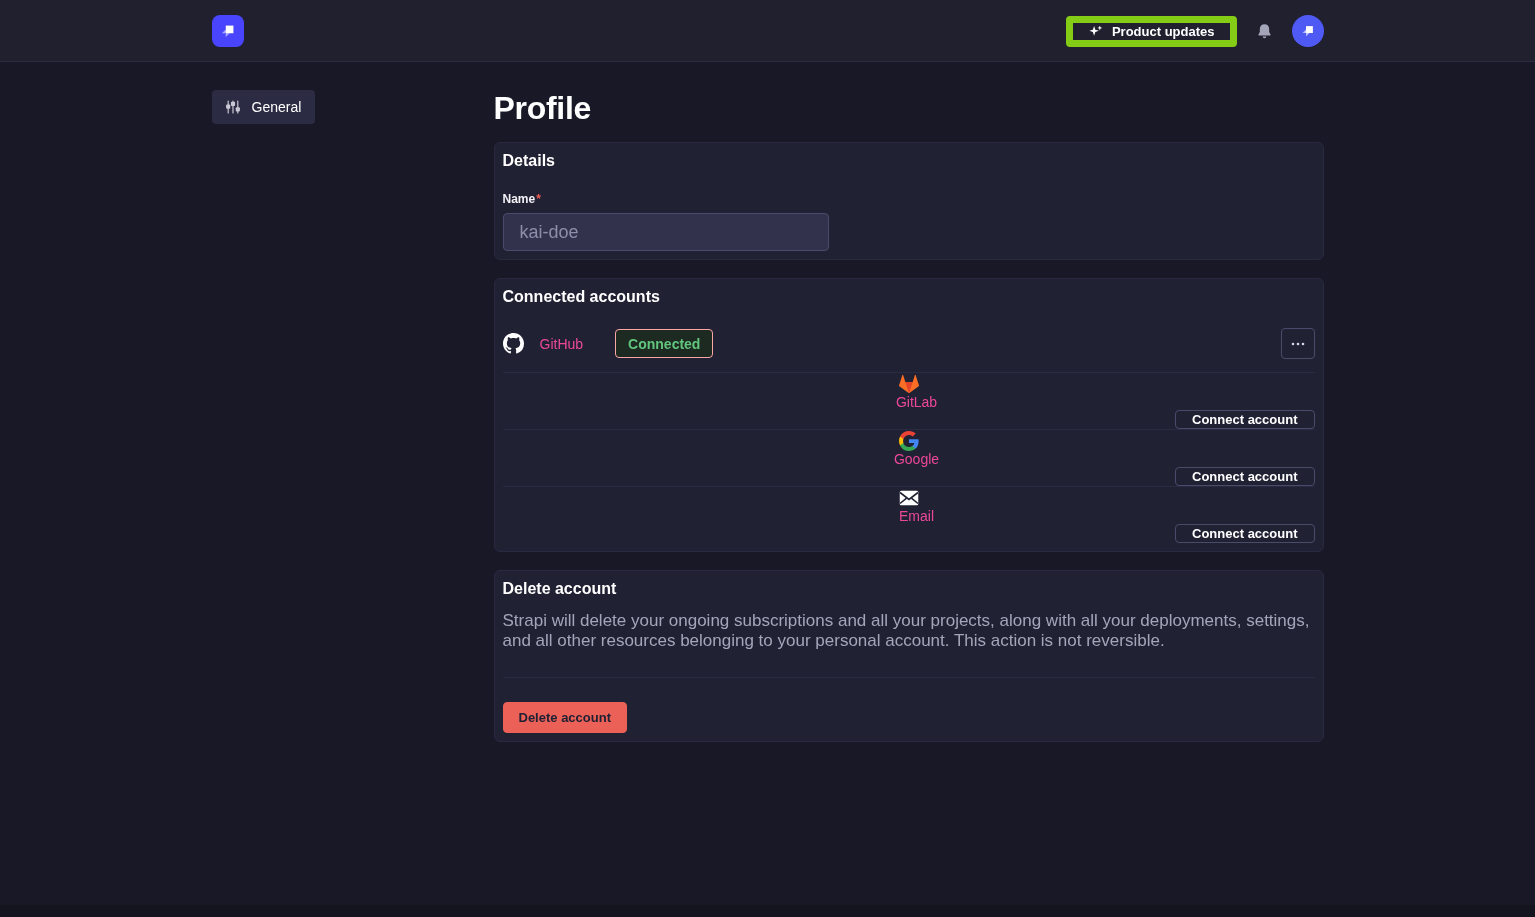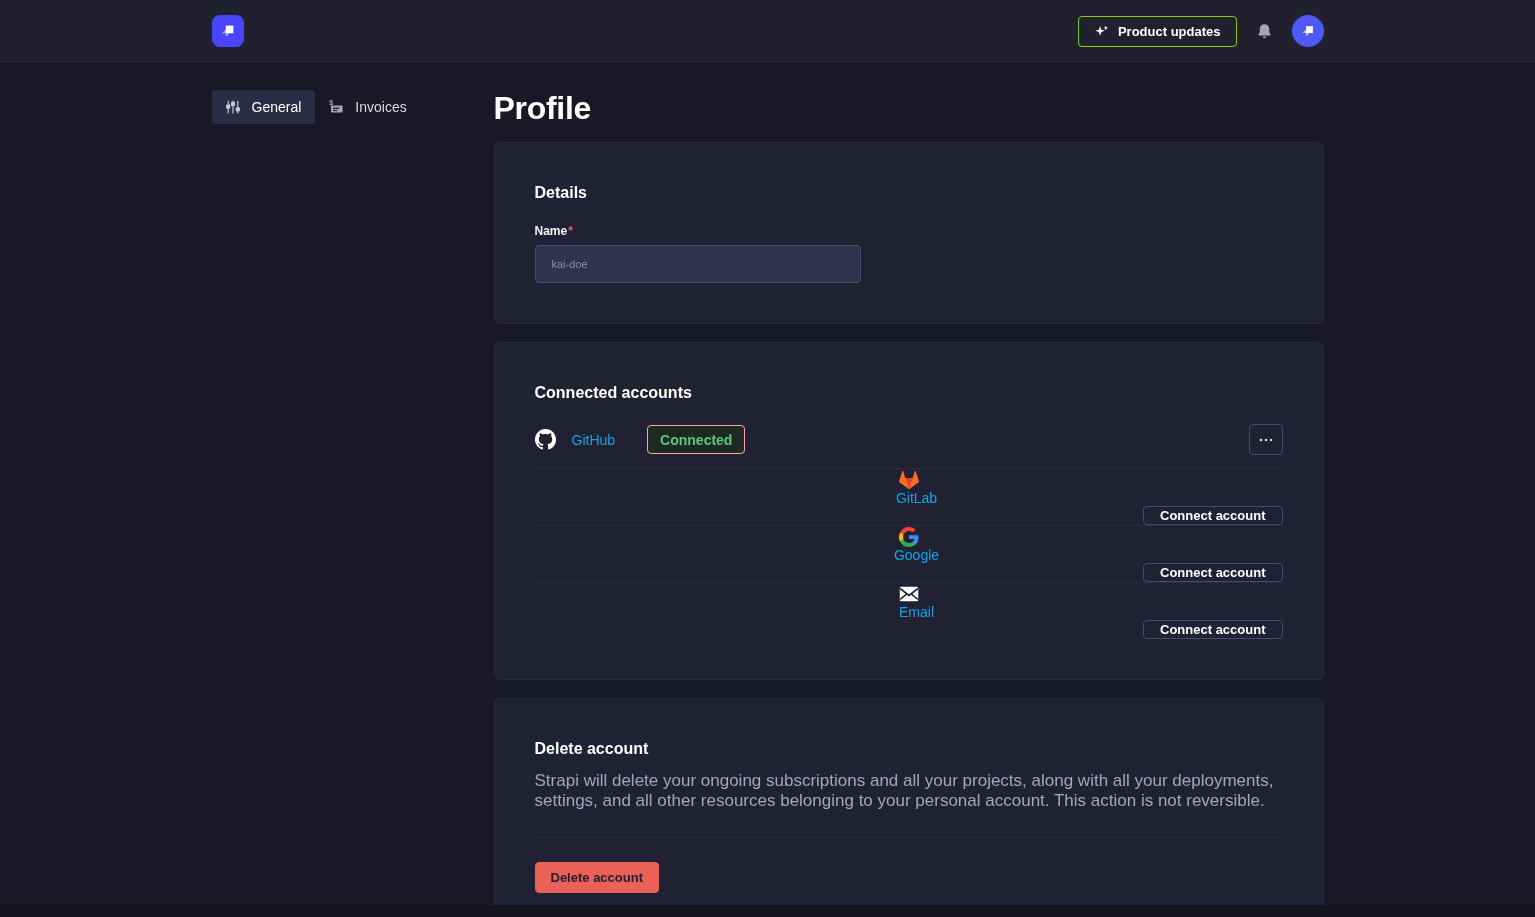--- a/index.html
+++ b/index.html
@@ -7,51 +7,51 @@
   body { background:#181826; font-family:"Liberation Sans", sans-serif; }
   .page { position:relative; width:1535px; height:917px; background:#181826; overflow:hidden; }
   .wrap { width:1112px; margin:0 auto; }
 
   
   .topbar { height:62px; background:#20202f; border-bottom:1px solid #2c2c44; }
   .topbar .wrap { display:flex; align-items:center; justify-content:space-between; height:62px; }
   .logo-tile { width:32px; height:32px; border-radius:8px; background:#4945ff; display:flex; align-items:center; justify-content:center; cursor:pointer; }
   .top-right { display:flex; align-items:center; gap:17px; }
   .btn { display:inline-flex; align-items:center; justify-content:center; border-radius:4px; font-family:inherit; cursor:pointer; }
-  .updates-btn { height:31px; padding:0 15px; gap:9px; background:transparent; border:1px solid #84cc16; color:#ffffff; font-size:13px; font-weight:700; }
+  .updates-btn { height:31px; padding:0 15px; gap:9px; background:transparent; border:7px solid #84cc16; color:#ffffff; font-size:13px; font-weight:700; }
   .bell-btn { background:none; border:none; padding:2px; cursor:pointer; display:flex; }
   .avatar { width:32px; height:32px; border-radius:50%; background:#4f5af5; display:flex; align-items:center; justify-content:center; cursor:pointer; }
 
   
   .content { display:flex; gap:17px; padding-top:28px; }
   .sidebar { width:265px; display:flex; flex-direction:row; gap:0; flex:none; }
   .side-item { height:34px; border-radius:4px; display:flex; align-items:center; padding:0 14px 0 13px; gap:11px; font-size:14px; color:#d9d9e3; cursor:pointer; }
   .side-item .ic { color:#a5a5ba; display:flex; align-items:center; }
   .side-item.active { background:#2b2b43; color:#ffffff; }
   .side-item.active .ic { color:#c9c9d6; }
   .warn-badge { margin-left:auto; width:17px; height:17px; border-radius:50%; background:#eee0b4; color:#212134; font-size:12px; font-weight:700; display:flex; align-items:center; justify-content:center; line-height:1; }
 
   .main { flex:1; min-width:0; }
   h1.page-title { margin:0 0 16px; font-size:32px; line-height:36px; font-weight:700; color:#ffffff; letter-spacing:-0.3px; }
 
-  .card { background:#212134; border:1px solid #292941; border-radius:6px; padding:40px; margin-bottom:18px; }
+  .card { background:#212134; border:1px solid #292941; border-radius:6px; padding:8px; margin-bottom:18px; }
   .card h2 { margin:0; font-size:16px; line-height:20px; font-weight:600; color:#ffffff; }
 
   
   .field { margin-top:18px; }
   .field-label { font-size:12px; font-weight:700; color:#f2f2f7; }
   .req { color:#ee5e52; margin-left:1px; }
-  .text-input { display:block; margin-top:6px; width:326px; height:38px; background:#32324d; border:1px solid #4a4a6a; border-radius:4px; padding:0 16px; color:#8e8ea9; font-size:11px; font-family:inherit; outline:none; }
+  .text-input { display:block; margin-top:6px; width:326px; height:38px; background:#32324d; border:1px solid #4a4a6a; border-radius:4px; padding:0 16px; color:#8e8ea9; font-size:18px; font-family:inherit; outline:none; }
 
   
   .acct-rows { margin-top:8px; }
   .acct-row { display:flex; align-items:center; height:57px; }
   .acct-row + .acct-row { border-top:1px solid #2a2a42;flex-direction:column; }
   .acct-ic { width:21px; height:21px; display:flex; align-items:center; justify-content:center; flex:none; }
-  .acct-name { margin-left:16px; font-size:14px; color:#0ea5e9; }
+  .acct-name { margin-left:16px; font-size:14px; color:#ec4899; }
   .status-badge { margin-left:32px; height:29px; display:inline-flex; align-items:center; padding:0 12px; border-radius:4px; border:1px solid #fca5a5; background:#1d2a22; color:#62c57d; font-size:14px; font-weight:600; }
   .more-btn { margin-left:auto; width:34px; height:31px; border:1px solid #4a4a6a; background:transparent; border-radius:4px; }
   .connect-btn { margin-left:auto; height:31px; padding:0 16px; border:1px solid #4a4a6a; background:transparent; color:#ffffff; font-size:13px; font-weight:700; }
 
   
   .delete-desc { margin:12px 0 0; font-size:17px; line-height:20px; color:#a5a5ba; }
   .divider { border:none; border-top:1px solid #2a2a42; margin:26px 0 24px; }
   .danger-btn { height:31px; padding:0 15px; background:#eb6157; border:1px solid #eb6157; color:#212134; font-size:13px; font-weight:700; }
 
   .footer-strip { position:absolute; left:0; right:0; bottom:0; height:12px; background:#14141e; }
@@ -106,31 +106,20 @@
             <rect x="2.6" y="1.5" width="1.2" height="13" rx="0.6"></rect>
             <rect x="1.1" y="5.6" width="4.2" height="4.2" rx="1"></rect>
             <rect x="7.4" y="1.5" width="1.2" height="13" rx="0.6"></rect>
             <rect x="5.9" y="2.8" width="4.2" height="4.2" rx="1"></rect>
             <rect x="12.2" y="1.5" width="1.2" height="13" rx="0.6"></rect>
             <rect x="10.7" y="8.2" width="4.2" height="4.2" rx="1"></rect>
           </svg>
         </span>
         <span>General</span>
       </div>
-      <div class="side-item">
-        <span class="ic">
-          <svg width="16" height="16" viewBox="0 0 16 16">
-            <text x="1.2" y="6" font-size="6.8" font-weight="bold" fill="currentColor" font-family="Liberation Sans, sans-serif">$</text>
-            <rect x="3" y="6.6" width="11.6" height="7" rx="1" fill="currentColor"></rect>
-            <rect x="5" y="8.7" width="6.2" height="1.2" fill="#181826"></rect>
-            <rect x="5" y="10.9" width="4.2" height="1.2" fill="#181826"></rect>
-          </svg>
-        </span>
-        <span>Invoices</span>
-      </div>
     </div>
 
     <div class="main">
       <h1 class="page-title">Profile</h1>
 
       <div class="card">
         <h2>Details</h2>
         <div class="field">
           <label class="field-label"><span>Name</span><span class="req">*</span></label>
           <input class="text-input" type="text" value="kai-doe" style="">

